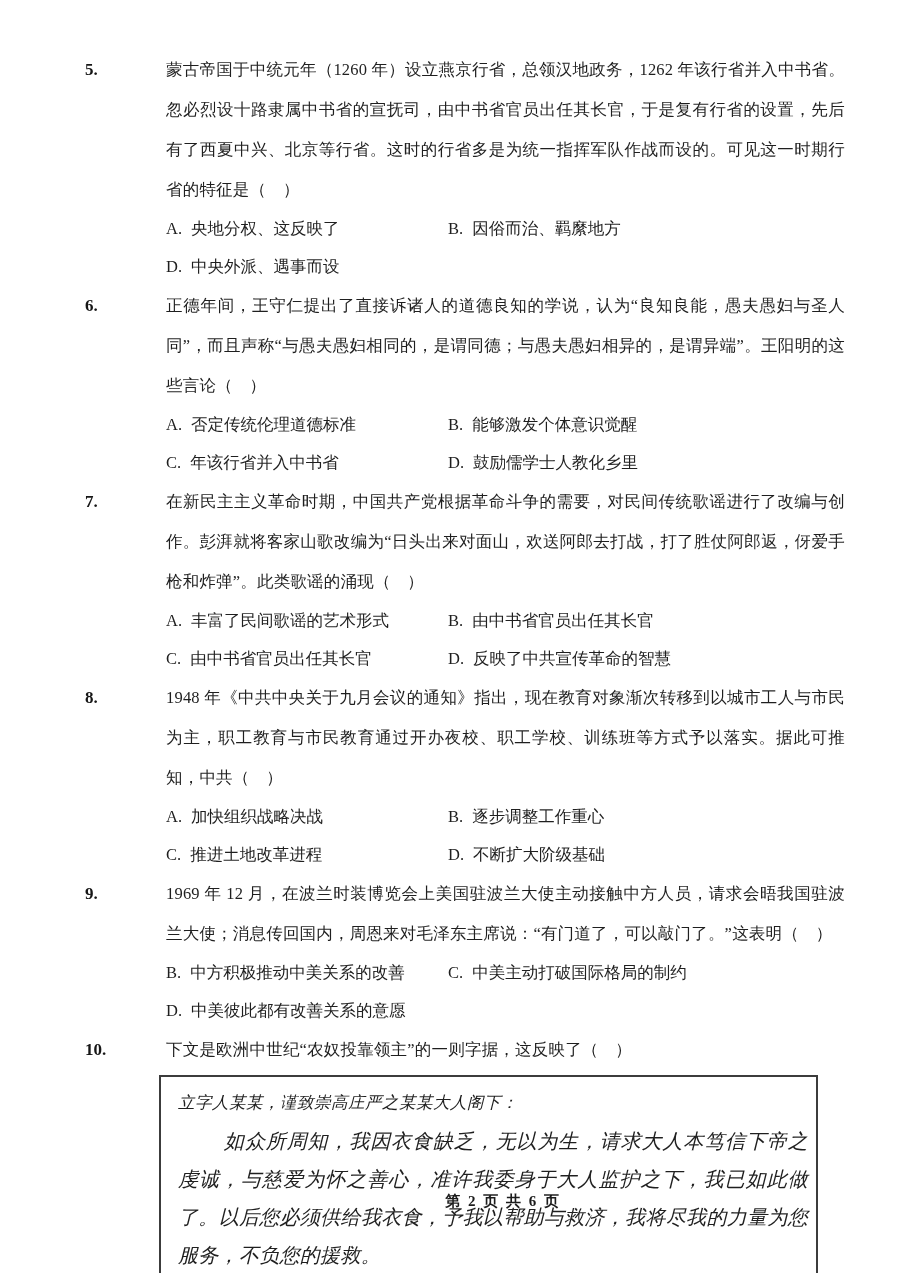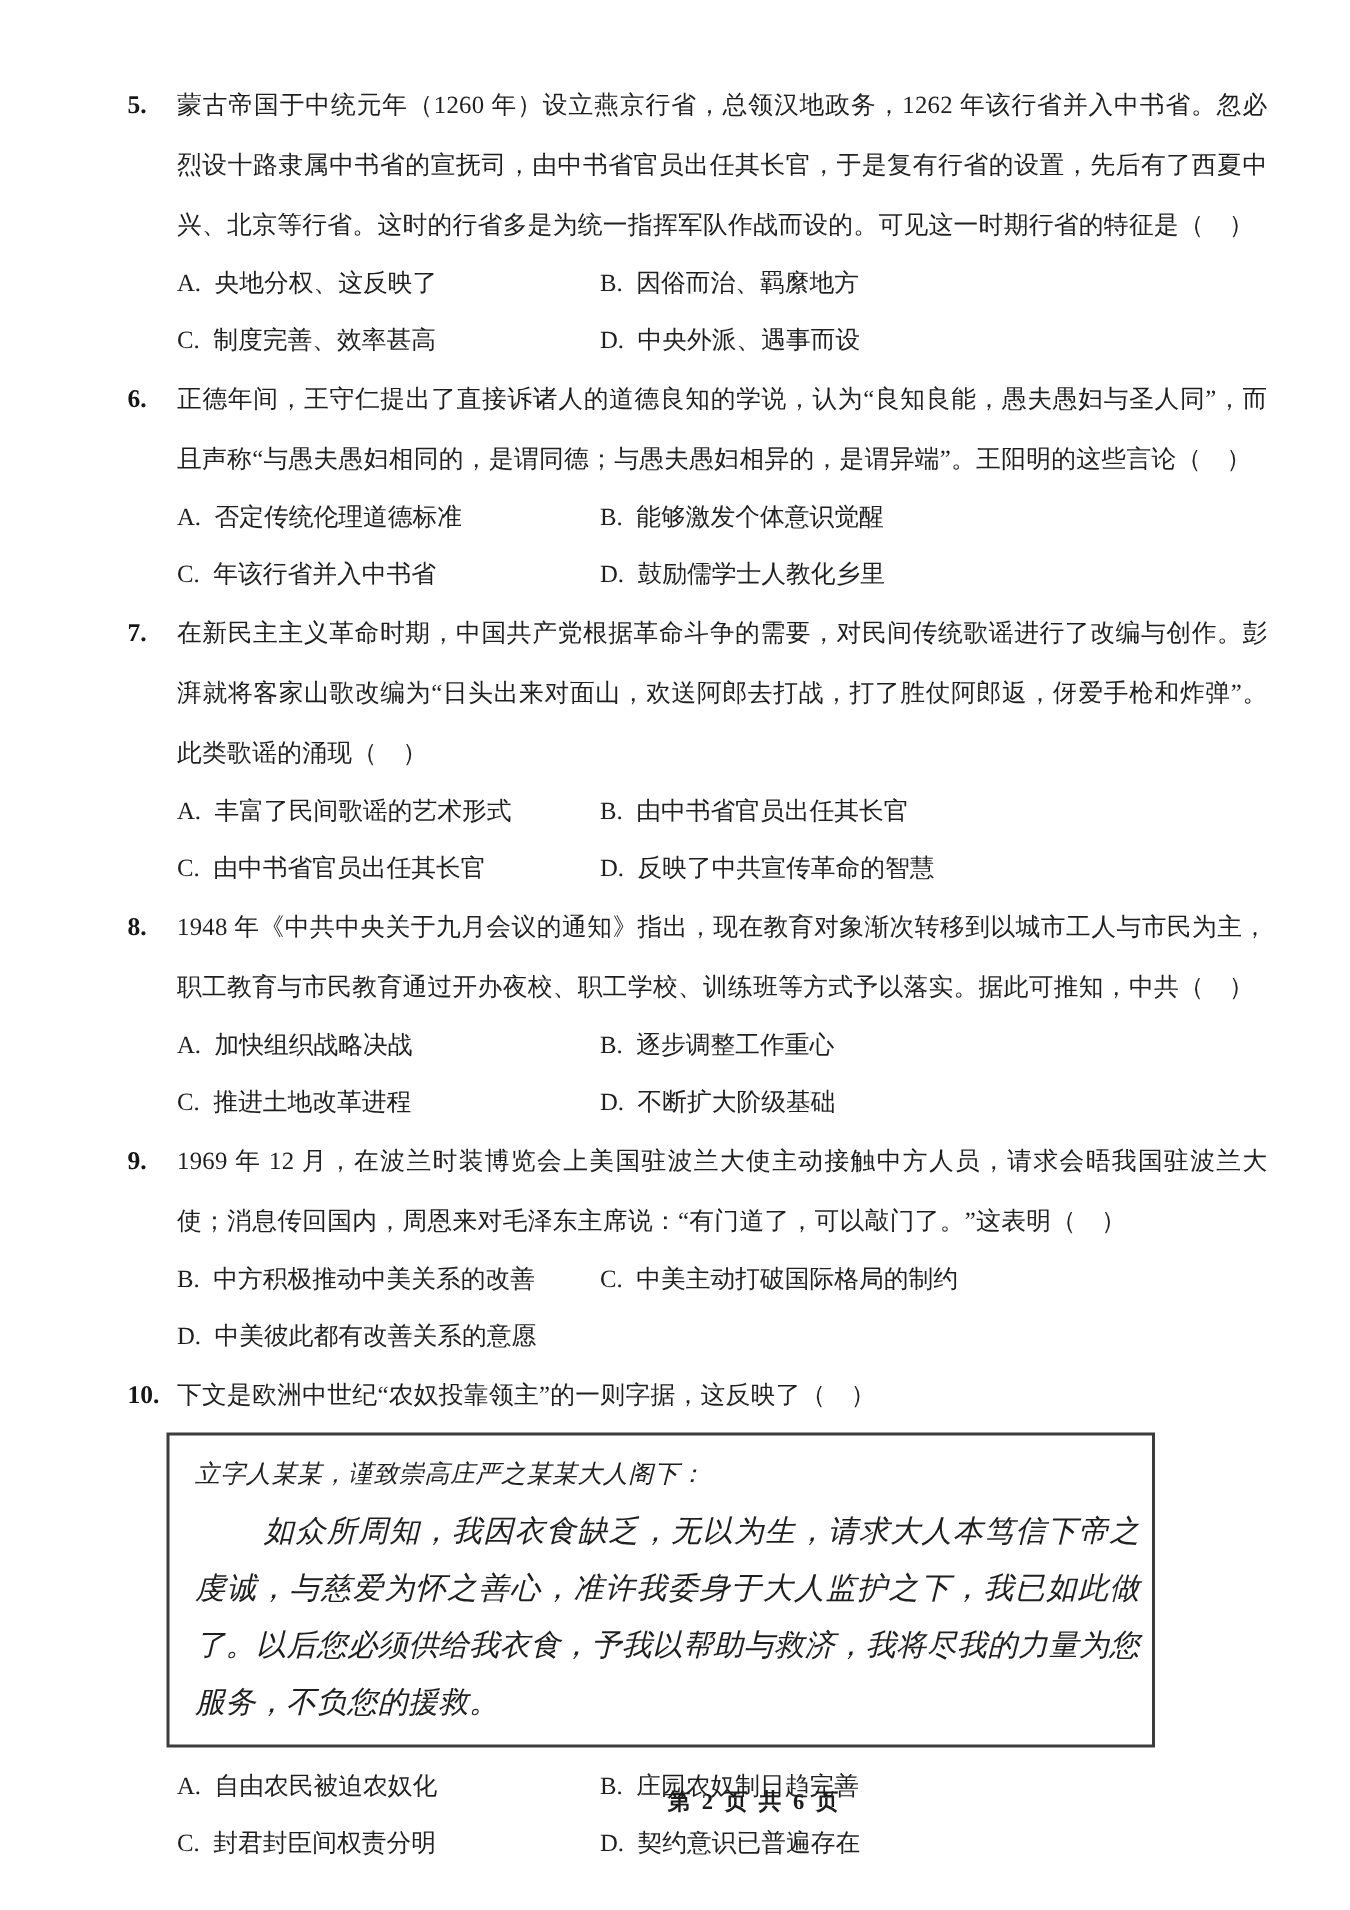--- a/index.html
+++ b/index.html
@@ -12,21 +12,21 @@
     position: relative;
   }
   .page { padding: 50px 55px 0 85px; }
 
   .question { display: flex; }
   .qnum {
     flex: none; width: 33px;
     font-weight: bold; font-size: 17px; line-height: 40px;
     color: #161616;
   }
-  .qbody { flex: 1 1 auto; min-width: 0; }
+  .qbody { flex: 1 1 auto; min-width: 0; margin-left: 48px; }
   .stem {
     margin: 0;
     font-size: 16.5px; line-height: 40px;
     letter-spacing: 0.2px;
     text-align: justify;
   }
   .options {
     display: grid;
     grid-template-columns: 282px 1fr;
   }
@@ -67,21 +67,20 @@
 
 <div class="page">
 
   <div class="question">
     <div class="qnum">5.</div>
     <div class="qbody">
       <p class="stem">蒙古帝国于中统元年（1260 年）设立燕京行省，总领汉地政务，1262 年该行省并入中书省。忽必烈设十路隶属中书省的宣抚司，由中书省官员出任其长官，于是复有行省的设置，先后有了西夏中兴、北京等行省。这时的行省多是为统一指挥军队作战而设的。可见这一时期行省的特征是（　）</p>
       <div class="options">
         <div class="opt"><span class="opt-label">A.</span><span>央地分权、这反映了</span></div>
         <div class="opt"><span class="opt-label">B.</span><span>因俗而治、羁縻地方</span></div>
-        <div class="opt"><span class="opt-label">C.</span><span>制度完善、效率甚高</span></div>
         <div class="opt"><span class="opt-label">D.</span><span>中央外派、遇事而设</span></div>
       </div>
     </div>
   </div>
 
   <div class="question">
     <div class="qnum">6.</div>
     <div class="qbody">
       <p class="stem">正德年间，王守仁提出了直接诉诸人的道德良知的学说，认为“良知良能，愚夫愚妇与圣人同”，而且声称“与愚夫愚妇相同的，是谓同德；与愚夫愚妇相异的，是谓异端”。王阳明的这些言论（　）</p>
       <div class="options">

